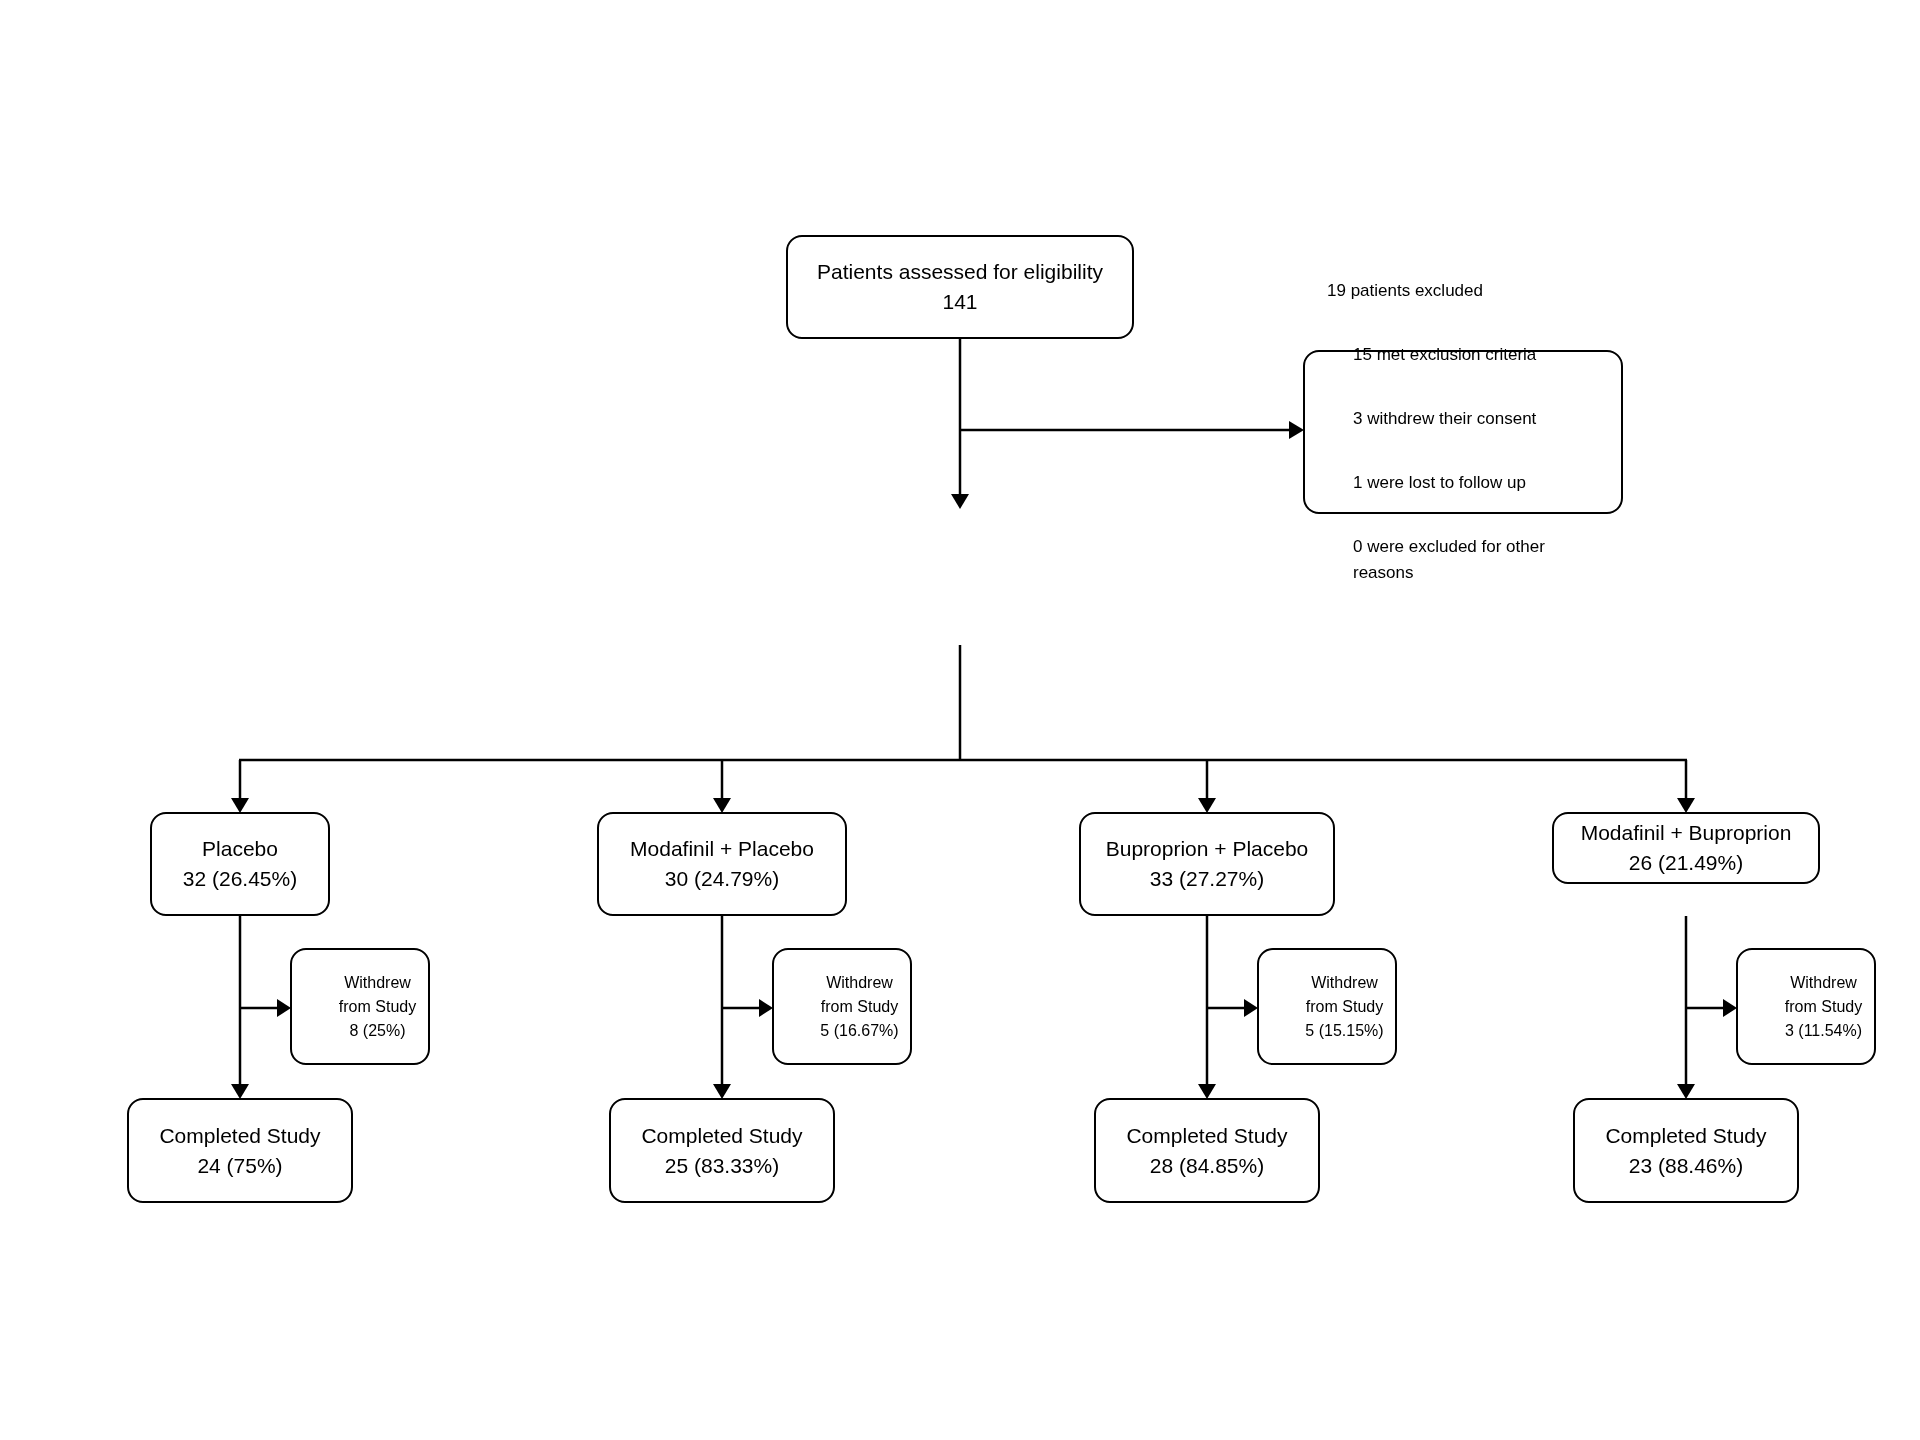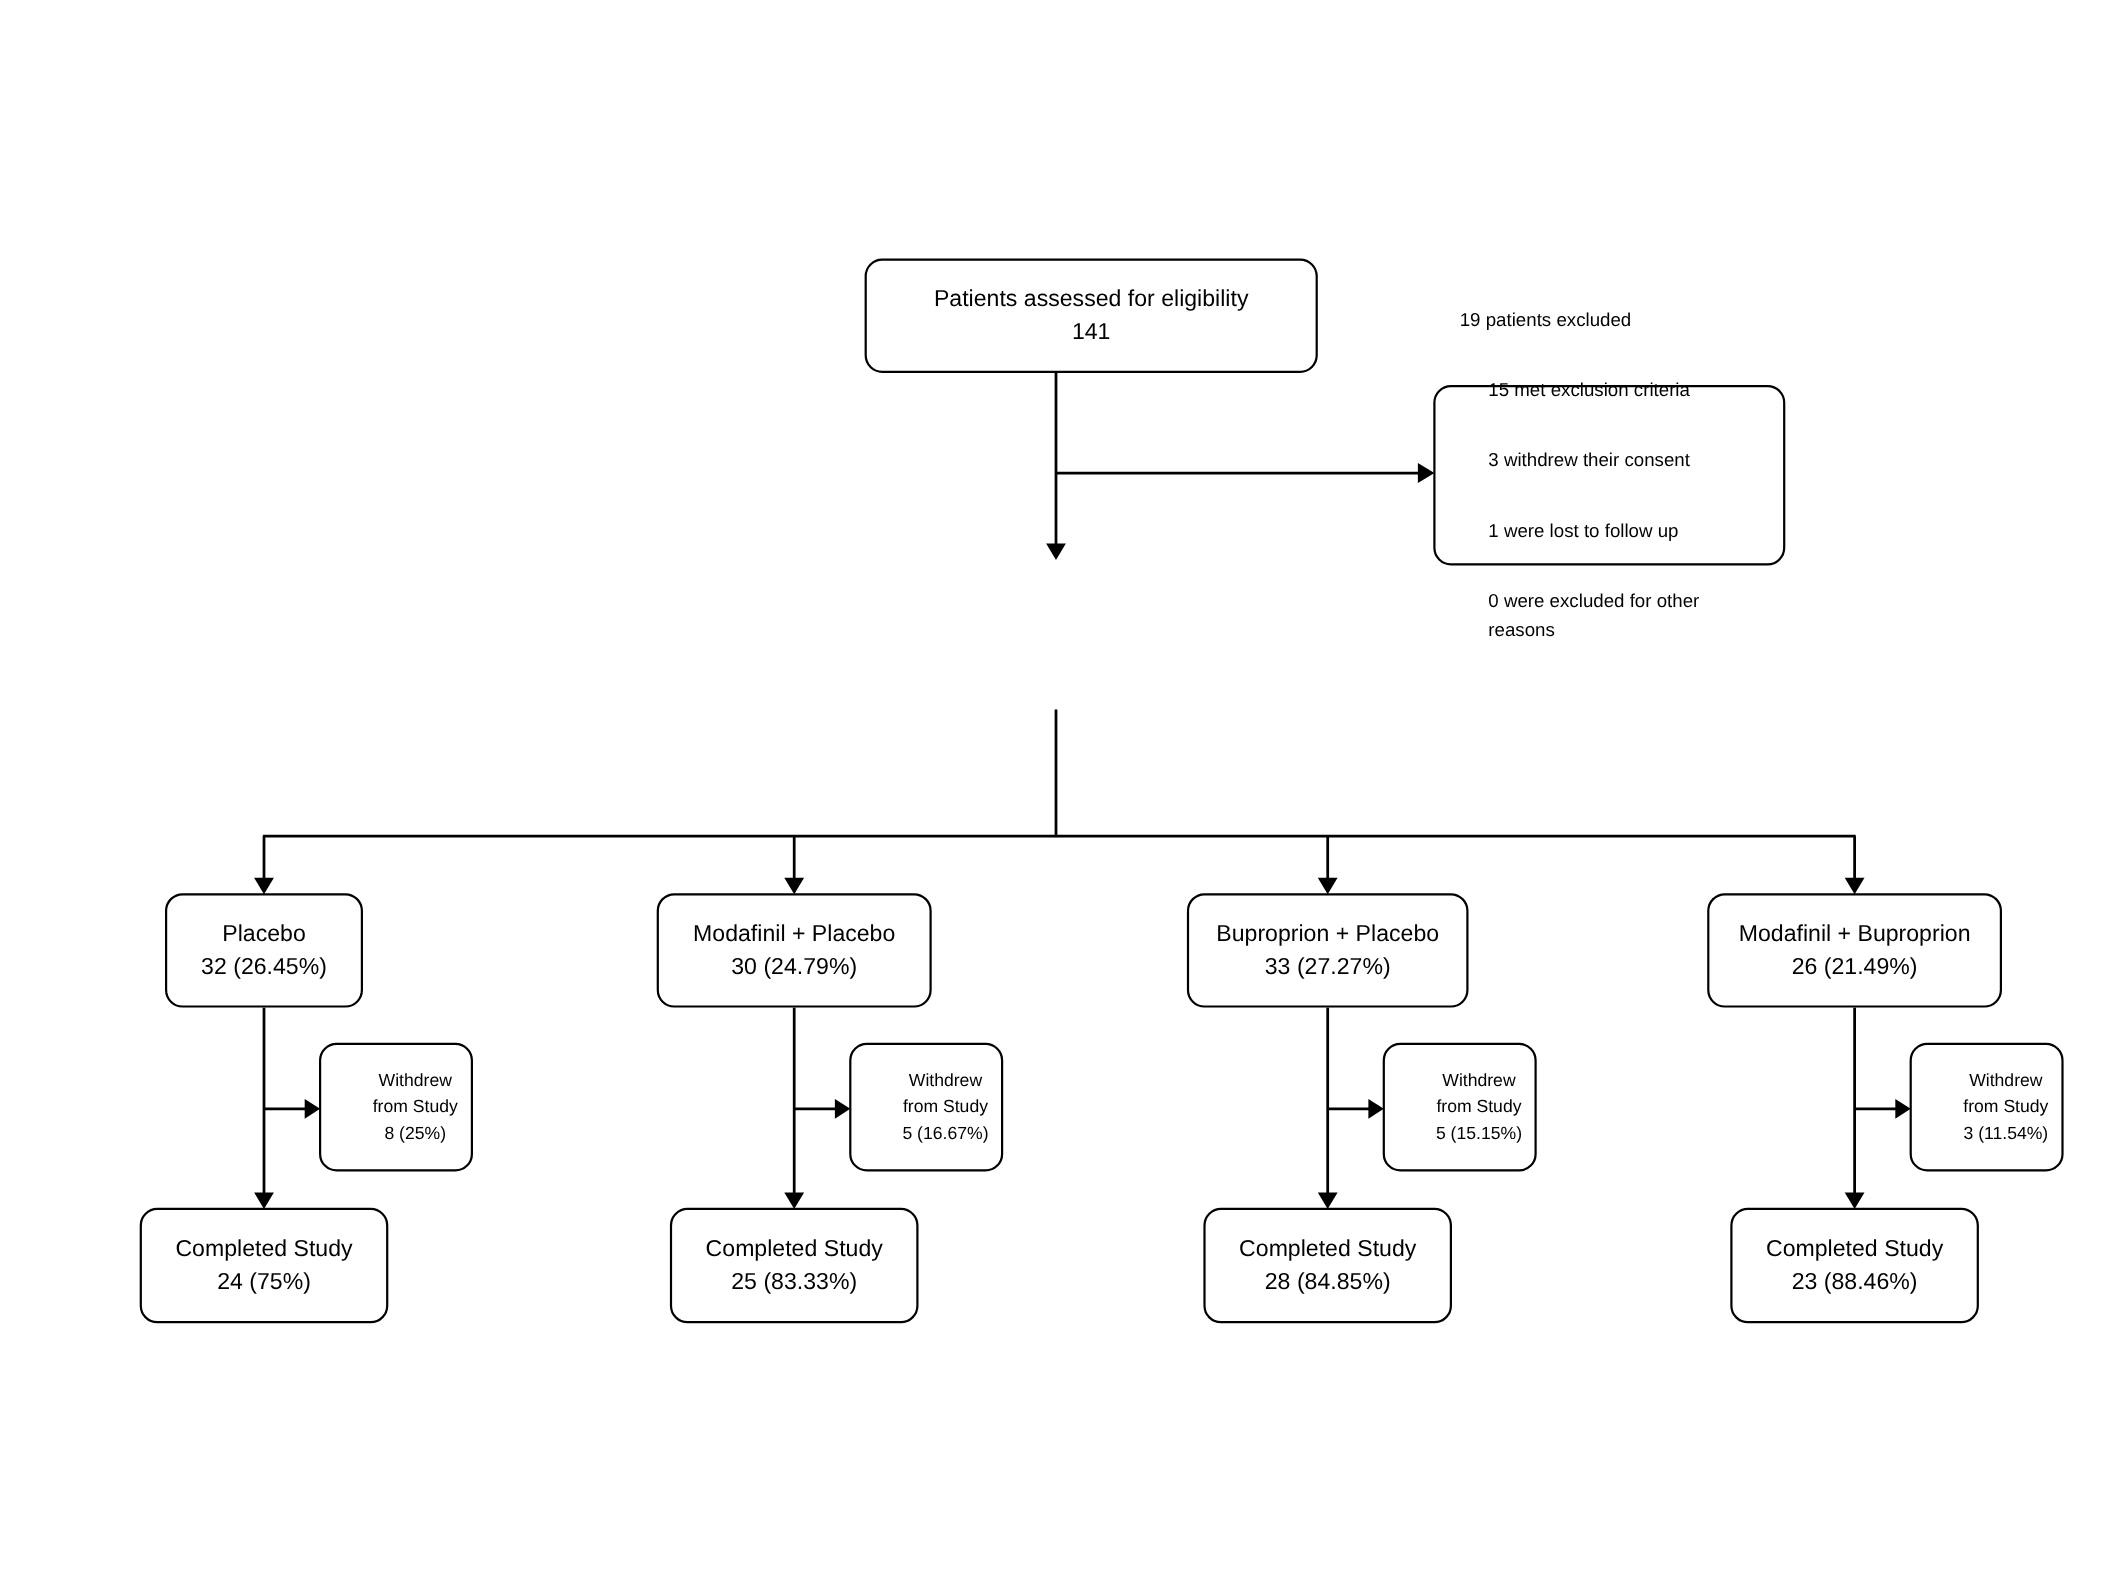--- a/index.html
+++ b/index.html
@@ -76,21 +76,21 @@
     <polygon points="1244,999 1244,1017 1258,1008"></polygon>
 
     <line x1="1686" y1="760" x2="1686" y2="799"></line>
     <polygon points="1677,798 1695,798 1686,813"></polygon>
     <line x1="1686" y1="916" x2="1686" y2="1085"></line>
     <polygon points="1677,1084 1695,1084 1686,1099"></polygon>
     <line x1="1686" y1="1008" x2="1724" y2="1008"></line>
     <polygon points="1723,999 1723,1017 1737,1008"></polygon>
   </svg>
 
-  <div class="box main" style="left:786px; top:235px; width:412px; height:104px;text-align:center;">
+  <div class="box main" style="left:786px; top:235px; width:348px; height:104px;text-align:center;">
     <div>Patients assessed for eligibility</div>
     <div>141</div>
   </div>
 
   <div class="box excluded-box" style="left:1303px; top:350px; width:320px; height:164px;">
     <div>19 patients excluded</div>
     <div class="sub">15 met exclusion criteria</div>
     <div class="sub">3 withdrew their consent</div>
     <div class="sub">1 were lost to follow up</div>
     <div class="sub">0 were excluded for other reasons</div>
@@ -132,21 +132,21 @@
   <div class="box small" style="left:1257px; top:948px; width:140px; height:117px;">
     <div>Withdrew</div>
     <div>from Study</div>
     <div>5 (15.15%)</div>
   </div>
   <div class="box main" style="left:1094px; top:1098px; width:226px; height:105px;">
     <div>Completed Study</div>
     <div>28 (84.85%)</div>
   </div>
 
-  <div class="box main" style="left:1552px; top:812px; width:268px; height:104px;">
+  <div class="box main" style="left:1552px; top:812px; width:268px; height:72px;">
     <div>Modafinil + Buproprion</div>
     <div>26 (21.49%)</div>
   </div>
   <div class="box small" style="left:1736px; top:948px; width:140px; height:117px;">
     <div>Withdrew</div>
     <div>from Study</div>
     <div>3 (11.54%)</div>
   </div>
   <div class="box main" style="left:1573px; top:1098px; width:226px; height:105px;">
     <div>Completed Study</div>

